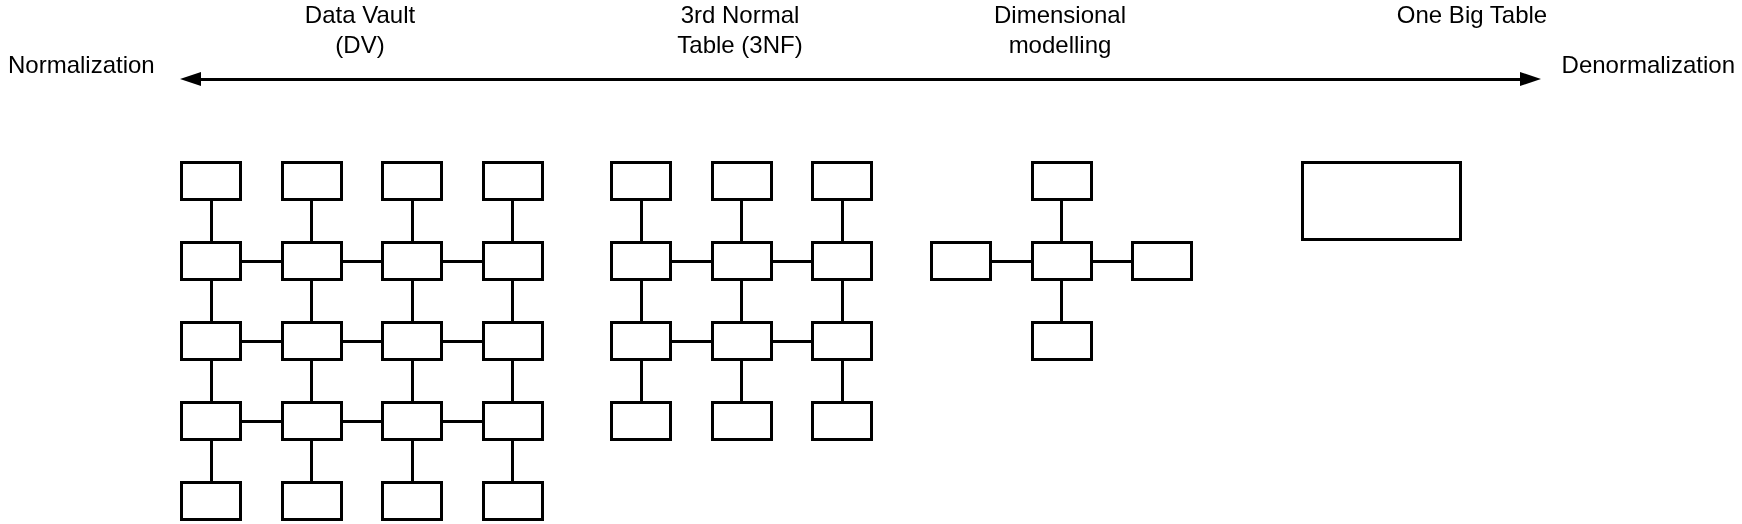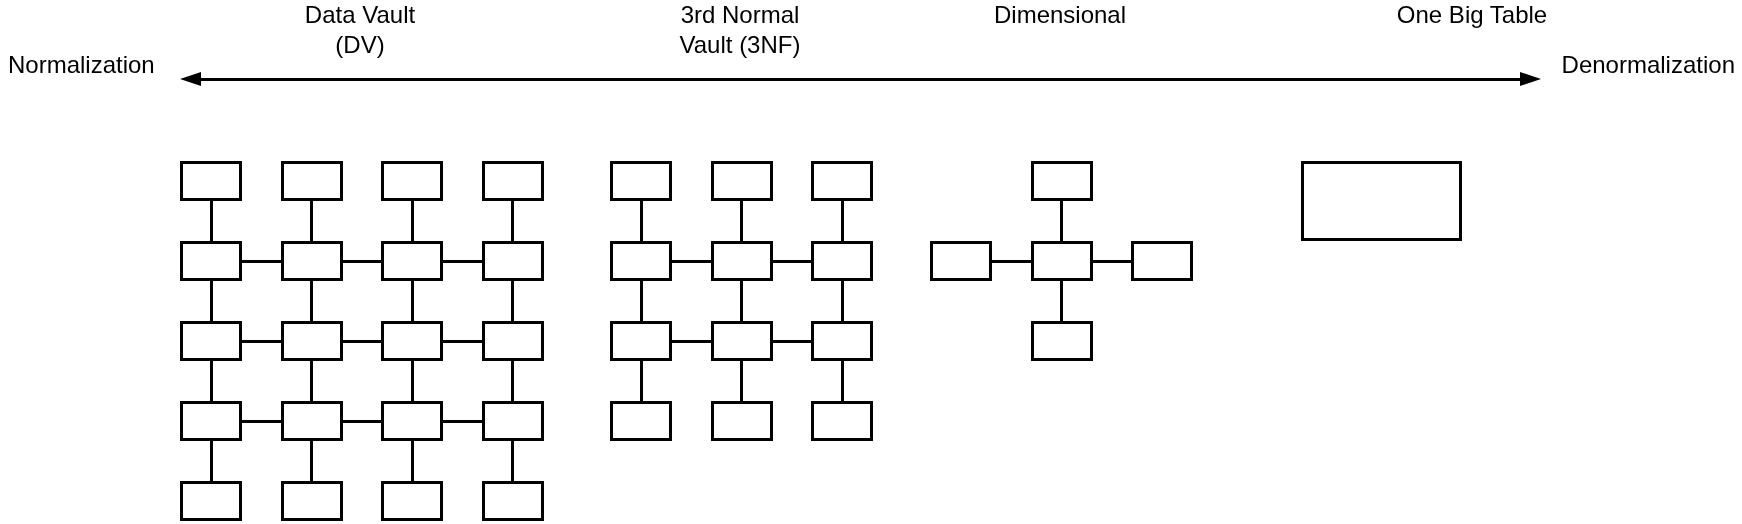--- a/index.html
+++ b/index.html
@@ -113,21 +113,21 @@
     <div class="node" style="left: 180px; top: 401px; width: 62px; height: 40px;"></div>
     <div class="node" style="left: 280.5px; top: 401px; width: 62px; height: 40px;"></div>
     <div class="node" style="left: 381px; top: 401px; width: 62px; height: 40px;"></div>
     <div class="node" style="left: 481.5px; top: 401px; width: 62px; height: 40px;"></div>
     <div class="node" style="left: 180px; top: 481px; width: 62px; height: 40px;"></div>
     <div class="node" style="left: 280.5px; top: 481px; width: 62px; height: 40px;"></div>
     <div class="node" style="left: 381px; top: 481px; width: 62px; height: 40px;"></div>
     <div class="node" style="left: 481.5px; top: 481px; width: 62px; height: 40px;"></div>
     <div class="group-label" style="left: 740px;">
       <div>3rd Normal</div>
-      <div>Vault (3NF)</div>
+      <div>Table (3NF)</div>
     </div>
     <div class="connector" style="left: 639.5px; top: 201px; width: 3px; height: 40px;"></div>
     <div class="connector" style="left: 639.5px; top: 281px; width: 3px; height: 40px;"></div>
     <div class="connector" style="left: 639.5px; top: 361px; width: 3px; height: 40px;"></div>
     <div class="connector" style="left: 740px; top: 201px; width: 3px; height: 40px;"></div>
     <div class="connector" style="left: 740px; top: 281px; width: 3px; height: 40px;"></div>
     <div class="connector" style="left: 740px; top: 361px; width: 3px; height: 40px;"></div>
     <div class="connector" style="left: 840.5px; top: 201px; width: 3px; height: 40px;"></div>
     <div class="connector" style="left: 840.5px; top: 281px; width: 3px; height: 40px;"></div>
     <div class="connector" style="left: 840.5px; top: 361px; width: 3px; height: 40px;"></div>
@@ -142,20 +142,21 @@
     <div class="node" style="left: 710.5px; top: 241px; width: 62px; height: 40px;"></div>
     <div class="node" style="left: 811px; top: 241px; width: 62px; height: 40px;"></div>
     <div class="node" style="left: 610px; top: 321px; width: 62px; height: 40px;"></div>
     <div class="node" style="left: 710.5px; top: 321px; width: 62px; height: 40px;"></div>
     <div class="node" style="left: 811px; top: 321px; width: 62px; height: 40px;"></div>
     <div class="node" style="left: 610px; top: 401px; width: 62px; height: 40px;"></div>
     <div class="node" style="left: 710.5px; top: 401px; width: 62px; height: 40px;"></div>
     <div class="node" style="left: 811px; top: 401px; width: 62px; height: 40px;"></div>
     <div class="group-label" style="left: 1060px;">
       <div>Dimensional</div>
+      <div>modelling</div>
     </div>
     <div class="connector" style="left: 1060px; top: 201px; width: 3px; height: 40px;"></div>
     <div class="connector" style="left: 1060px; top: 281px; width: 3px; height: 40px;"></div>
     <div class="connector" style="left: 992px; top: 259.5px; width: 38.5px; height: 3px;"></div>
     <div class="connector" style="left: 1092.5px; top: 259.5px; width: 38.5px; height: 3px;"></div>
     <div class="node" style="left: 1030.5px; top: 161px; width: 62px; height: 40px;"></div>
     <div class="node" style="left: 930px; top: 241px; width: 62px; height: 40px;"></div>
     <div class="node" style="left: 1030.5px; top: 241px; width: 62px; height: 40px;"></div>
     <div class="node" style="left: 1131px; top: 241px; width: 62px; height: 40px;"></div>
     <div class="node" style="left: 1030.5px; top: 321px; width: 62px; height: 40px;"></div>

